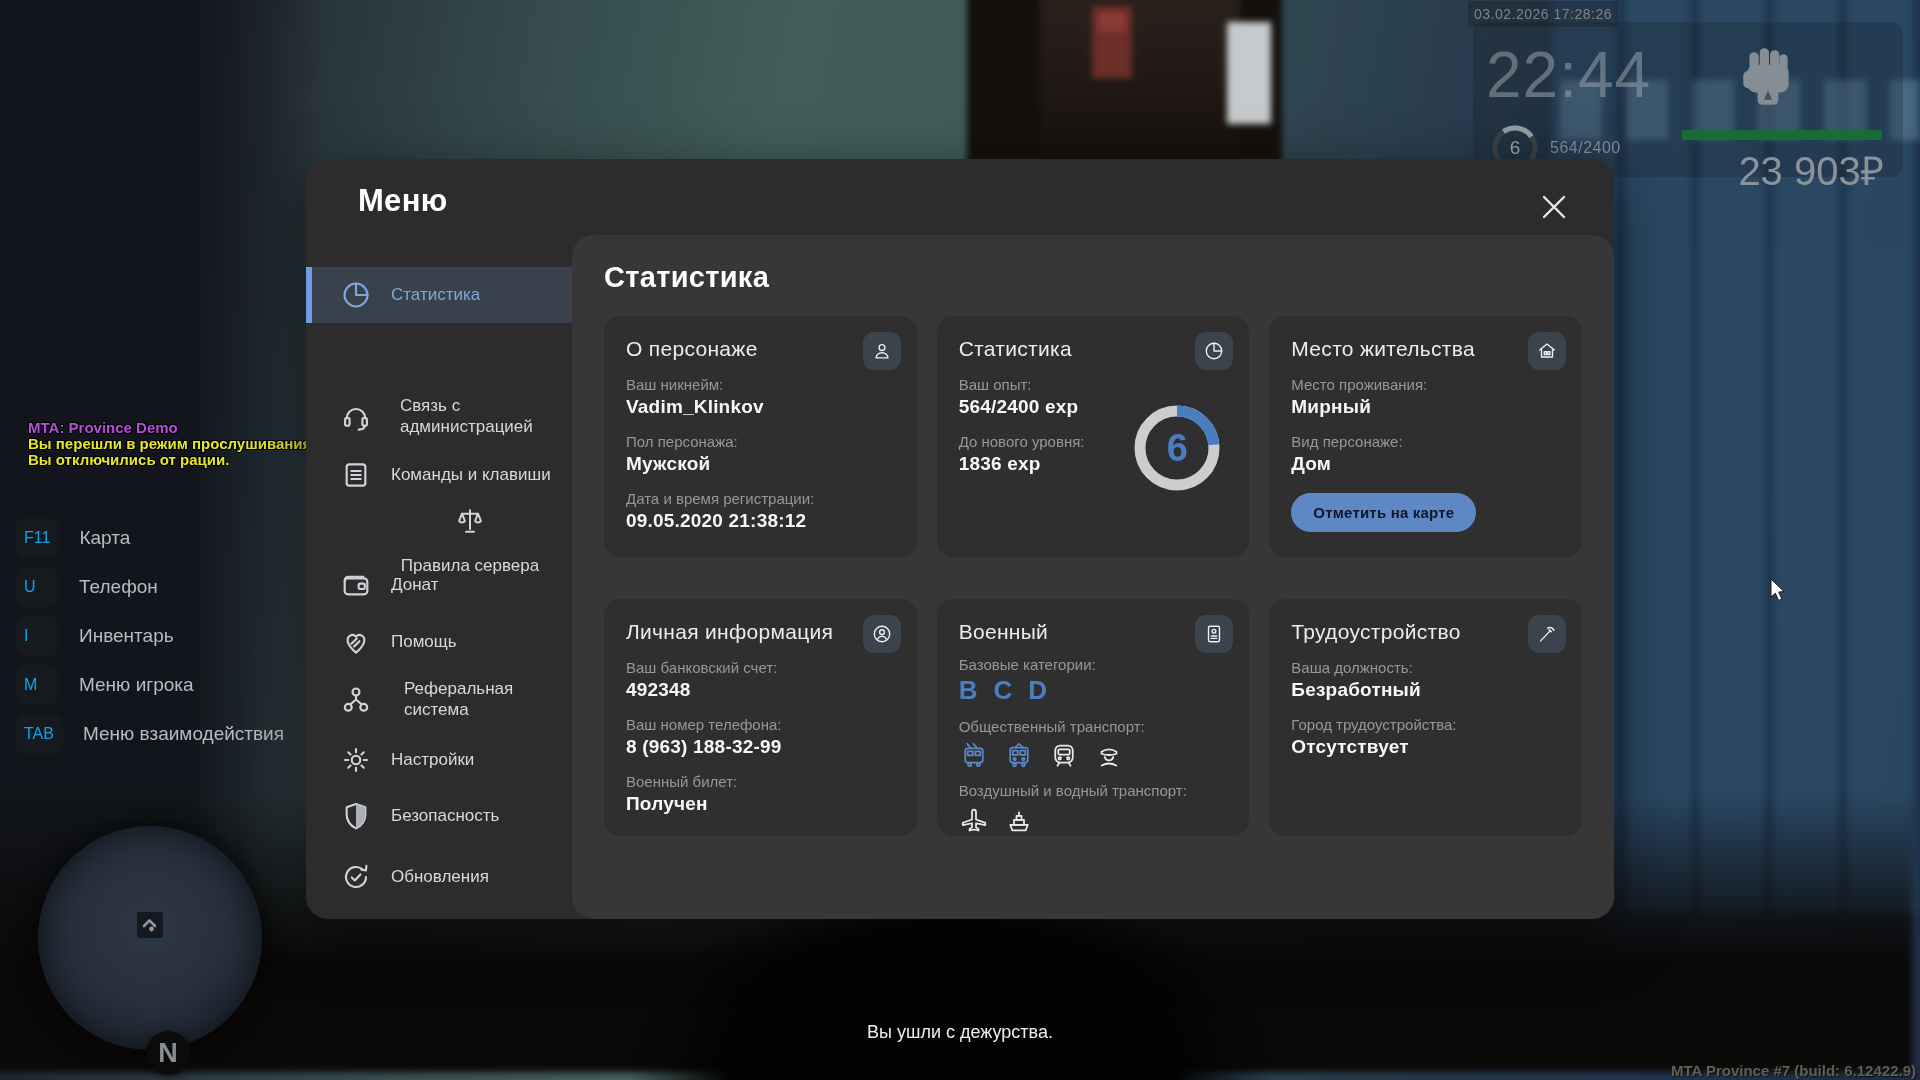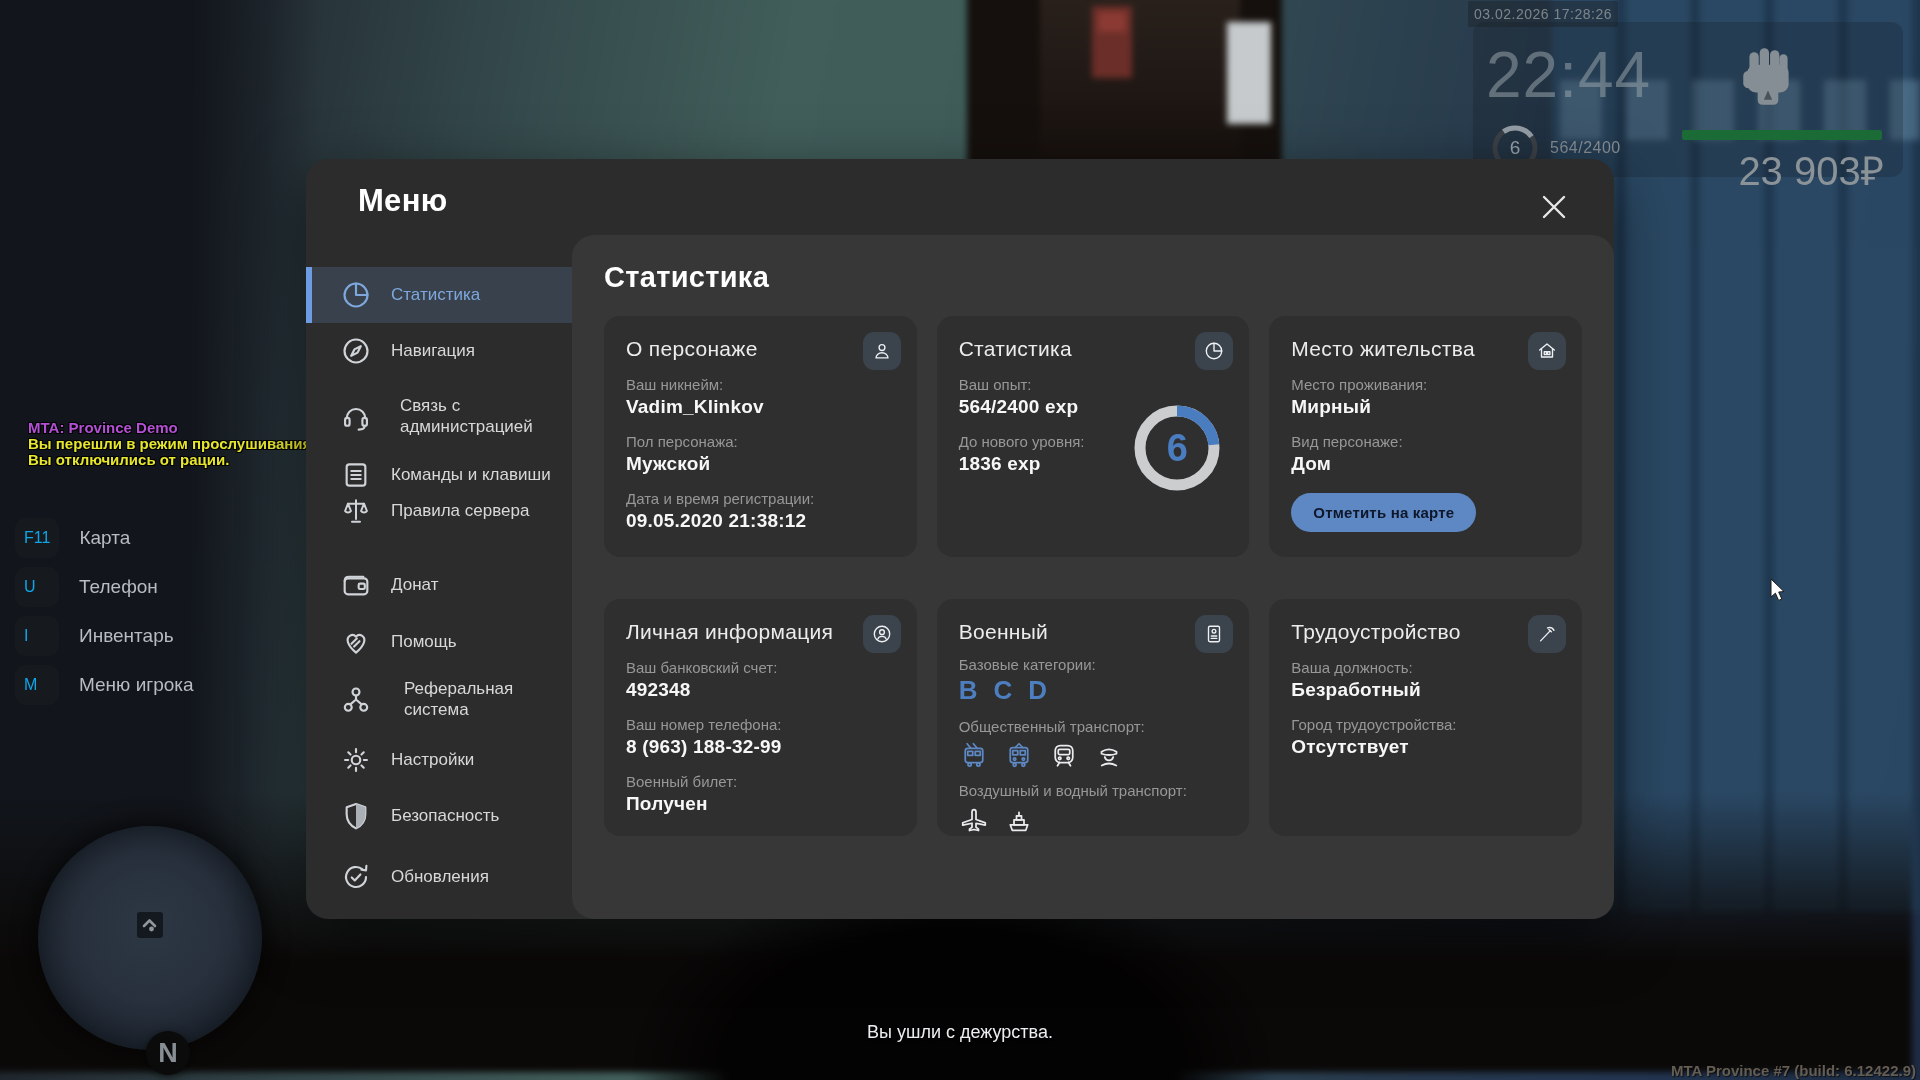--- a/index.html
+++ b/index.html
@@ -69,21 +69,21 @@
   
   .side-item{position:absolute;left:0;display:flex;align-items:center;padding-left:34px;gap:19px;
     width:260px;color:#d8d8d8;font-size:17px;line-height:1.22;cursor:pointer;}
   .side-item svg{flex:0 0 auto;}
   .side-item.active{background:#39424c;border-radius:0 28px 28px 0;color:#7ea8dd;}
   .side-item.active:before{content:"";position:absolute;left:0;top:0;bottom:0;width:6px;background:#6d9ce3;}
   .si0{top:108px;height:56px;}
   .si1{top:170px;height:44px;}
   .si2{top:226px;height:64px;gap:28px;}
   .si3{top:284px;height:64px;}
-  .si4{top:330px;height:44px;}
+  .si4{top:346px;height:44px;flex-direction:column;}
   .si5{top:404px;height:44px;}
   .si6{top:461px;height:44px;}
   .si7{top:509px;height:64px;gap:32px;}
   .si8{top:579px;height:44px;}
   .si9{top:635px;height:44px;}
   .si10{top:696px;height:44px;text-align:center;}
   
   .content{position:absolute;left:266px;top:76px;width:1042px;height:684px;background:#373737;border-radius:22px;}
   .content-title{padding:26px 0 0 32px;font-size:29px;font-weight:bold;color:#ffffff;letter-spacing:.3px;}
   .cards{margin:22px 32px 0 32px;display:grid;grid-template-columns:repeat(3,1fr);
@@ -170,20 +170,24 @@
     <span class="lbl">Телефон</span>
   </div>
   <div class="hk">
     <span class="key">I</span>
     <span class="lbl">Инвентарь</span>
   </div>
   <div class="hk">
     <span class="key">M</span>
     <span class="lbl">Меню игрока</span>
   </div>
+  <div class="hk">
+    <span class="key">TAB</span>
+    <span class="lbl">Меню взаимодействия</span>
+  </div>
 </div>
 
 <div class="minimap">
   <div class="mm-marker">
     <svg width="26" height="26" viewBox="0 0 26 26">
       <rect x="0" y="0" width="26" height="26" rx="3" fill="#14181f"></rect>
       <path d="M7 14 l5.5 -5.5 L18 14" fill="none" stroke="#8f969c" stroke-width="2.6" stroke-linecap="round" stroke-linejoin="round"></path>
       <circle cx="14.5" cy="17" r="2.4" fill="#8f969c"></circle>
     </svg>
   </div>
@@ -197,27 +201,20 @@
       <path d="M6 6 L26 26 M26 6 L6 26" stroke="#e8e8e8" stroke-width="2.4" stroke-linecap="round"></path>
     </svg>
   </div>
 
   <div class="side-item si0 active">
     <svg width="32" height="32" viewBox="0 0 24 24" fill="none" stroke="#7ea8dd" stroke-width="1.6" stroke-linecap="round" stroke-linejoin="round">
       <circle cx="12" cy="12" r="8.6"></circle>
         <path d="M12 12 V3.4 M12 12 L20.6 12"></path>
     </svg>
     <span>Статистика</span>
-  </div>
-  <div class="side-item si1">
-    <svg width="32" height="32" viewBox="0 0 24 24" fill="none" stroke="#d0d4d8" stroke-width="1.6" stroke-linecap="round" stroke-linejoin="round">
-      <circle cx="12" cy="12" r="8.6"></circle>
-        <path d="M8.4 15.6 L10.8 10.8 L15.6 8.4 L13.2 13.2 Z"></path>
-    </svg>
-    <span>Навигация</span>
   </div>
   <div class="side-item si2">
     <svg width="32" height="32" viewBox="0 0 24 24" fill="none" stroke="#d0d4d8" stroke-width="1.6" stroke-linecap="round" stroke-linejoin="round">
       <path d="M5 13 a7 7 0 0 1 14 0"></path>
       <rect x="3.8" y="12.6" width="3.4" height="6" rx="1.6"></rect>
       <rect x="16.8" y="12.6" width="3.4" height="6" rx="1.6"></rect>
       <path d="M18.5 18.8 q0 2.7 -4.5 2.7"></path>
     </svg>
     <span style="max-width:160px">Связь с администрацией</span>
   </div>

